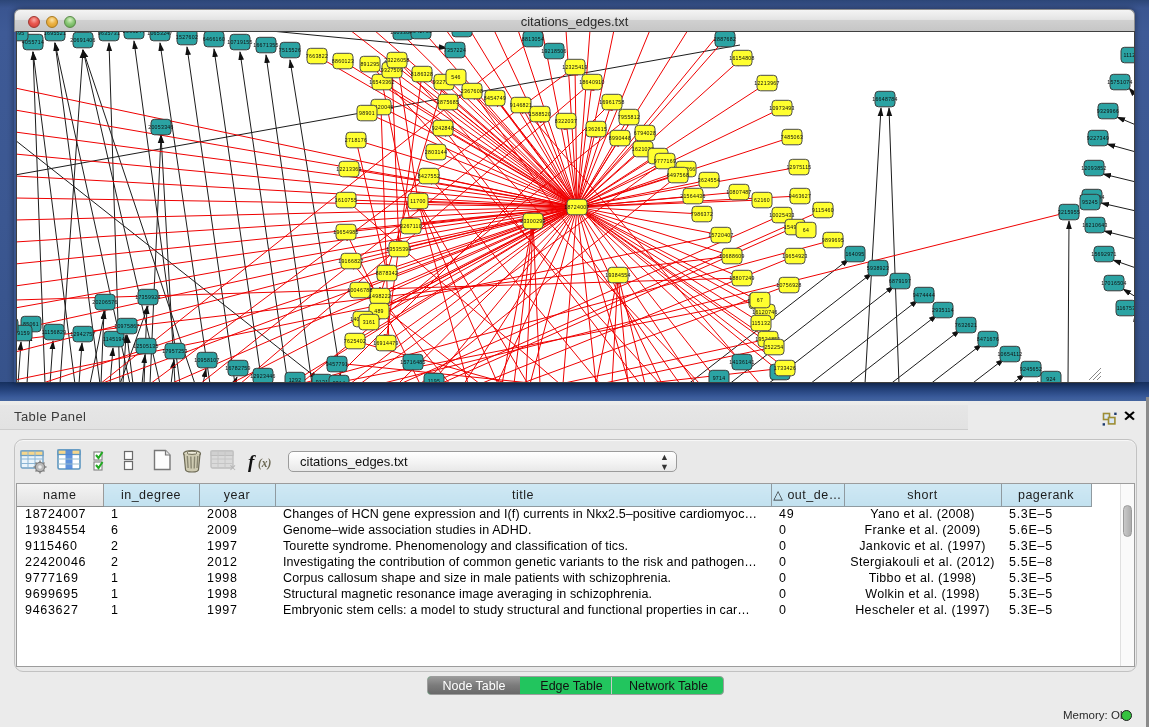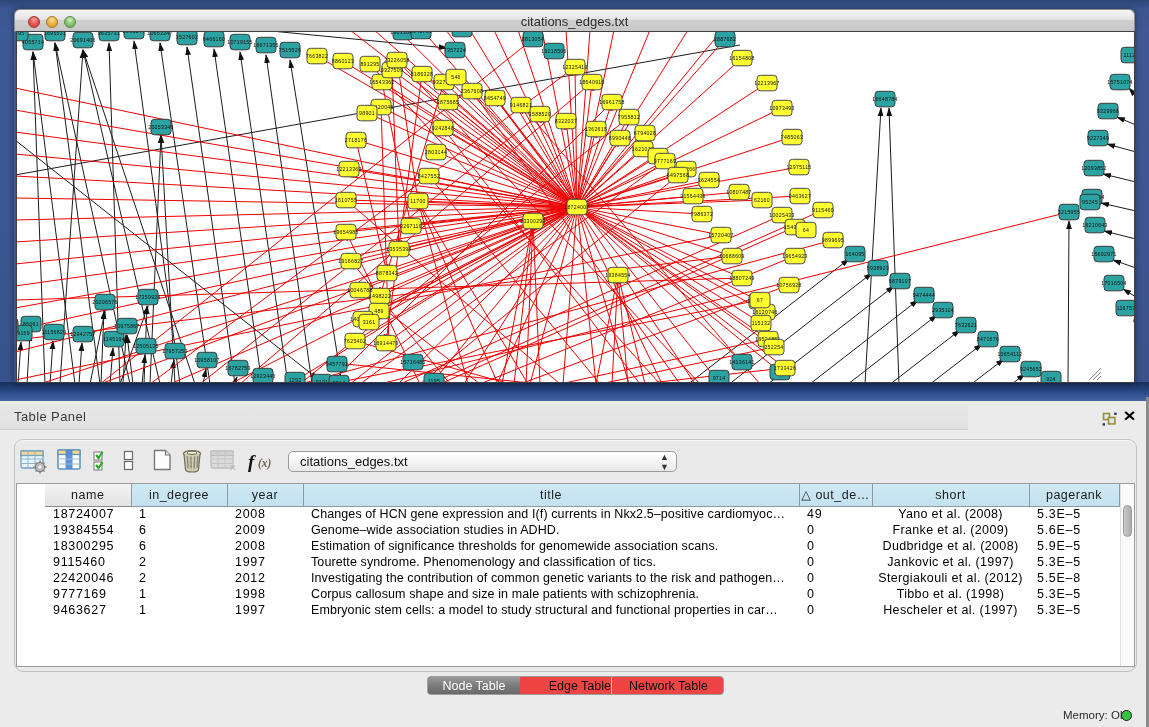--- a/index.html
+++ b/index.html
@@ -38,36 +38,36 @@
 
 
 #toolbar { position:absolute; left:14px; top:445px; height:32px; }
 #combo { position:absolute; left:288px; top:451px; width:389px; height:21px;
   background:linear-gradient(180deg,#ffffff,#f2f2f2 60%,#e8e8e8); border:1px solid #9b9b9b;
   border-radius:5px; font-size:13px; color:#111; line-height:19px; padding-left:11px; }
 #combo .arrows { position:absolute; right:7px; top:0px; font-size:9px; color:#333; line-height:10px; text-align:center; }
 
 
 #tablewrap { position:absolute; left:16px; top:483px; width:1119px; height:184px;
-  background:#fff; border:1px solid #9c9c9c;padding-left:28px; }
+  background:#fff; border:1px solid #9c9c9c; }
 table.data { border-collapse:collapse; table-layout:fixed; width:1074px; font-size:12.5px; }
 table.data th { height:22px; font-weight:normal; color:#1c1c1c; letter-spacing:0.5px;
   border-right:1px solid #8f9aa0; border-bottom:1px solid #8f9aa0; overflow:hidden; white-space:nowrap;
   background:linear-gradient(180deg,#cfe8f4 0%,#c2e1ef 100%); }
 table.data th.grey { background:linear-gradient(180deg,#f4f4f4 0%,#e2e2e2 100%); border-right:1px solid #9a9a9a; border-bottom:1px solid #8a8a8a;}
 table.data td { height:16px; padding:0 0 0 8px; color:#000; white-space:nowrap; overflow:hidden; letter-spacing:0.7px; }
 table.data td.t { letter-spacing:0.1px; }
 table.data td.s { letter-spacing:0.35px; }
 table.data td.ctr { text-align:center; padding:0;margin-left:19px; }
 #scrollcol { position:absolute; left:1120px; top:484px; width:14px; height:182px; background:#fafafa; border-left:1px solid #e0e0e0; }
 #scrollcol .thumb { position:absolute; left:2px; top:21px; width:9px; height:32px; background:linear-gradient(90deg,#c9c9c9,#adadad); border:1px solid #9a9a9a; border-radius:5px; }
 
 
 #tabs { position:absolute; left:427px; top:676px; width:297px; height:19px;
-  background:#ef4444; border:1px solid #9d9d9d; border-radius:4px; overflow:hidden; font-size:12.5px; }
+  background:#22c55e; border:1px solid #9d9d9d; border-radius:4px; overflow:hidden; font-size:12.5px; }
 #tabs .seg { position:absolute; top:0; height:100%; text-align:center; line-height:18px; color:#111; }
 #tabs .seg.sel { background:linear-gradient(180deg,#9a9a9a 0%,#7b7b7b 50%,#696969 100%); color:#fff; }
 #tabs .div { position:absolute; top:0; width:1px; height:100%; background:#c9c9c9; }
 
 #memory { position:absolute; left:1063px; top:709px; font-size:11.5px; color:#2a2a2a; }
 #memled { position:absolute; left:1121px; top:710px; width:11px; height:11px; border-radius:50%;
   background:#35c33f; border:1.5px solid #1d1d1d; }
 #rightstrip { position:absolute; left:1146px; top:397px; width:3px; height:330px; background:#8b8b8b; }
 </style>
 </head>
@@ -1027,29 +1027,20 @@
     <tr>
           <td>19384554</td>
           <td>6</td>
           <td>2009</td>
           <td class="t">Genome–wide association studies in ADHD.</td>
           <td>0</td>
           <td class="ctr s">Franke et al. (2009)</td>
           <td>5.6E–5</td>
         </tr>
     <tr>
-          <td>18300295</td>
-          <td>6</td>
-          <td>2008</td>
-          <td class="t">Estimation of significance thresholds for genomewide association scans.</td>
-          <td>0</td>
-          <td class="ctr s">Dudbridge et al. (2008)</td>
-          <td>5.9E–5</td>
-        </tr>
-    <tr>
           <td>9115460</td>
           <td>2</td>
           <td>1997</td>
           <td class="t">Tourette syndrome. Phenomenology and classification of tics.</td>
           <td>0</td>
           <td class="ctr s">Jankovic et al. (1997)</td>
           <td>5.3E–5</td>
         </tr>
     <tr>
           <td>22420046</td>
@@ -1063,37 +1054,46 @@
     <tr>
           <td>9777169</td>
           <td>1</td>
           <td>1998</td>
           <td class="t">Corpus callosum shape and size in male patients with schizophrenia.</td>
           <td>0</td>
           <td class="ctr s">Tibbo et al. (1998)</td>
           <td>5.3E–5</td>
         </tr>
     <tr>
+          <td>9699695</td>
+          <td>1</td>
+          <td>1998</td>
+          <td class="t">Structural magnetic resonance image averaging in schizophrenia.</td>
+          <td>0</td>
+          <td class="ctr s">Wolkin et al. (1998)</td>
+          <td>5.3E–5</td>
+        </tr>
+    <tr>
           <td>9463627</td>
           <td>1</td>
           <td>1997</td>
           <td class="t">Embryonic stem cells: a model to study structural and functional properties in car…</td>
           <td>0</td>
           <td class="ctr s">Hescheler et al. (1997)</td>
           <td>5.3E–5</td>
         </tr>
   </tbody>
     </table>
 </div>
 <div id="scrollcol">
     <div class="thumb"></div>
   </div>
 
 <div id="tabs">
   <div class="seg sel" style="left:0;width:92px;">Node Table</div>
-  <div class="seg" style="left:92px;width:91px;text-align:right;">Edge Table</div>
+  <div class="seg" style="left:98px;width:91px;">Edge Table</div>
   <div class="div" style="left:183px;"></div>
   <div class="seg" style="left:184px;width:113px;">Network Table</div>
 </div>
 
 <div id="memory">Memory: OK</div>
 <div id="memled"></div>
 <div id="rightstrip"></div>
 
 </body></html>

